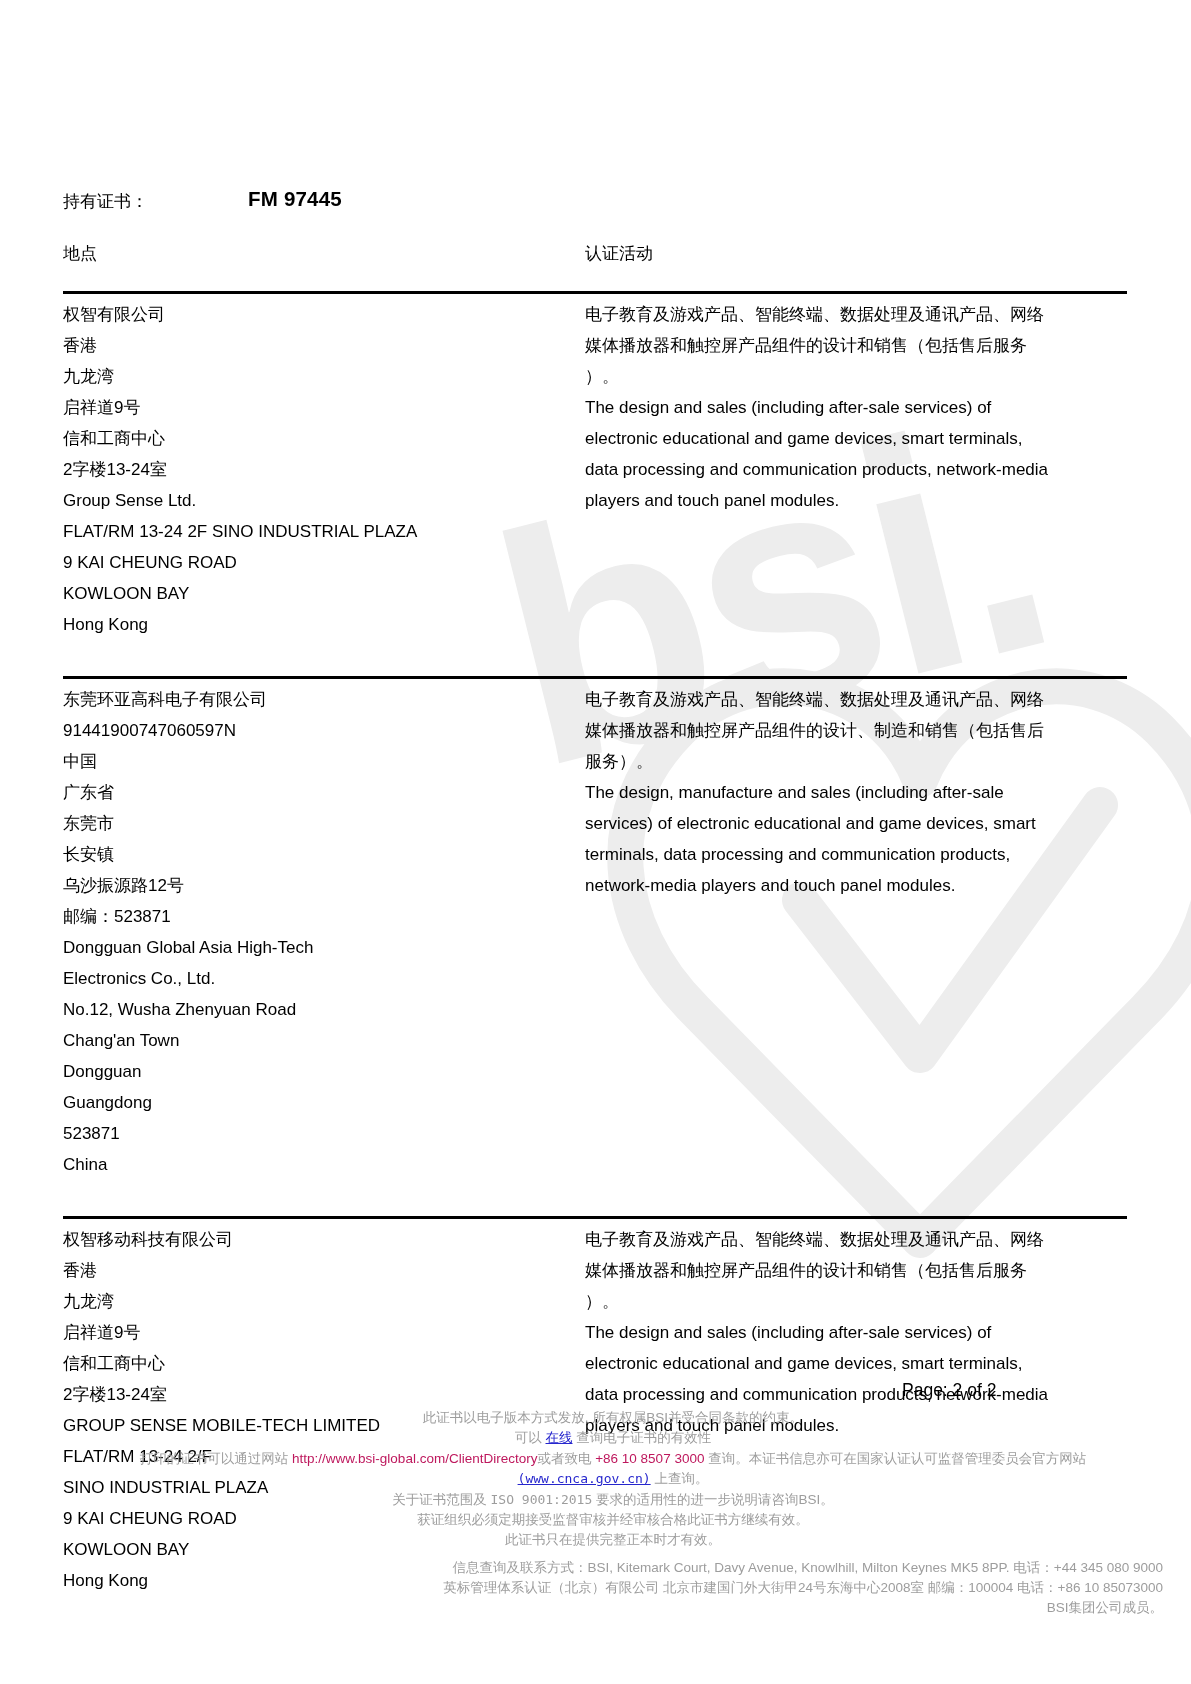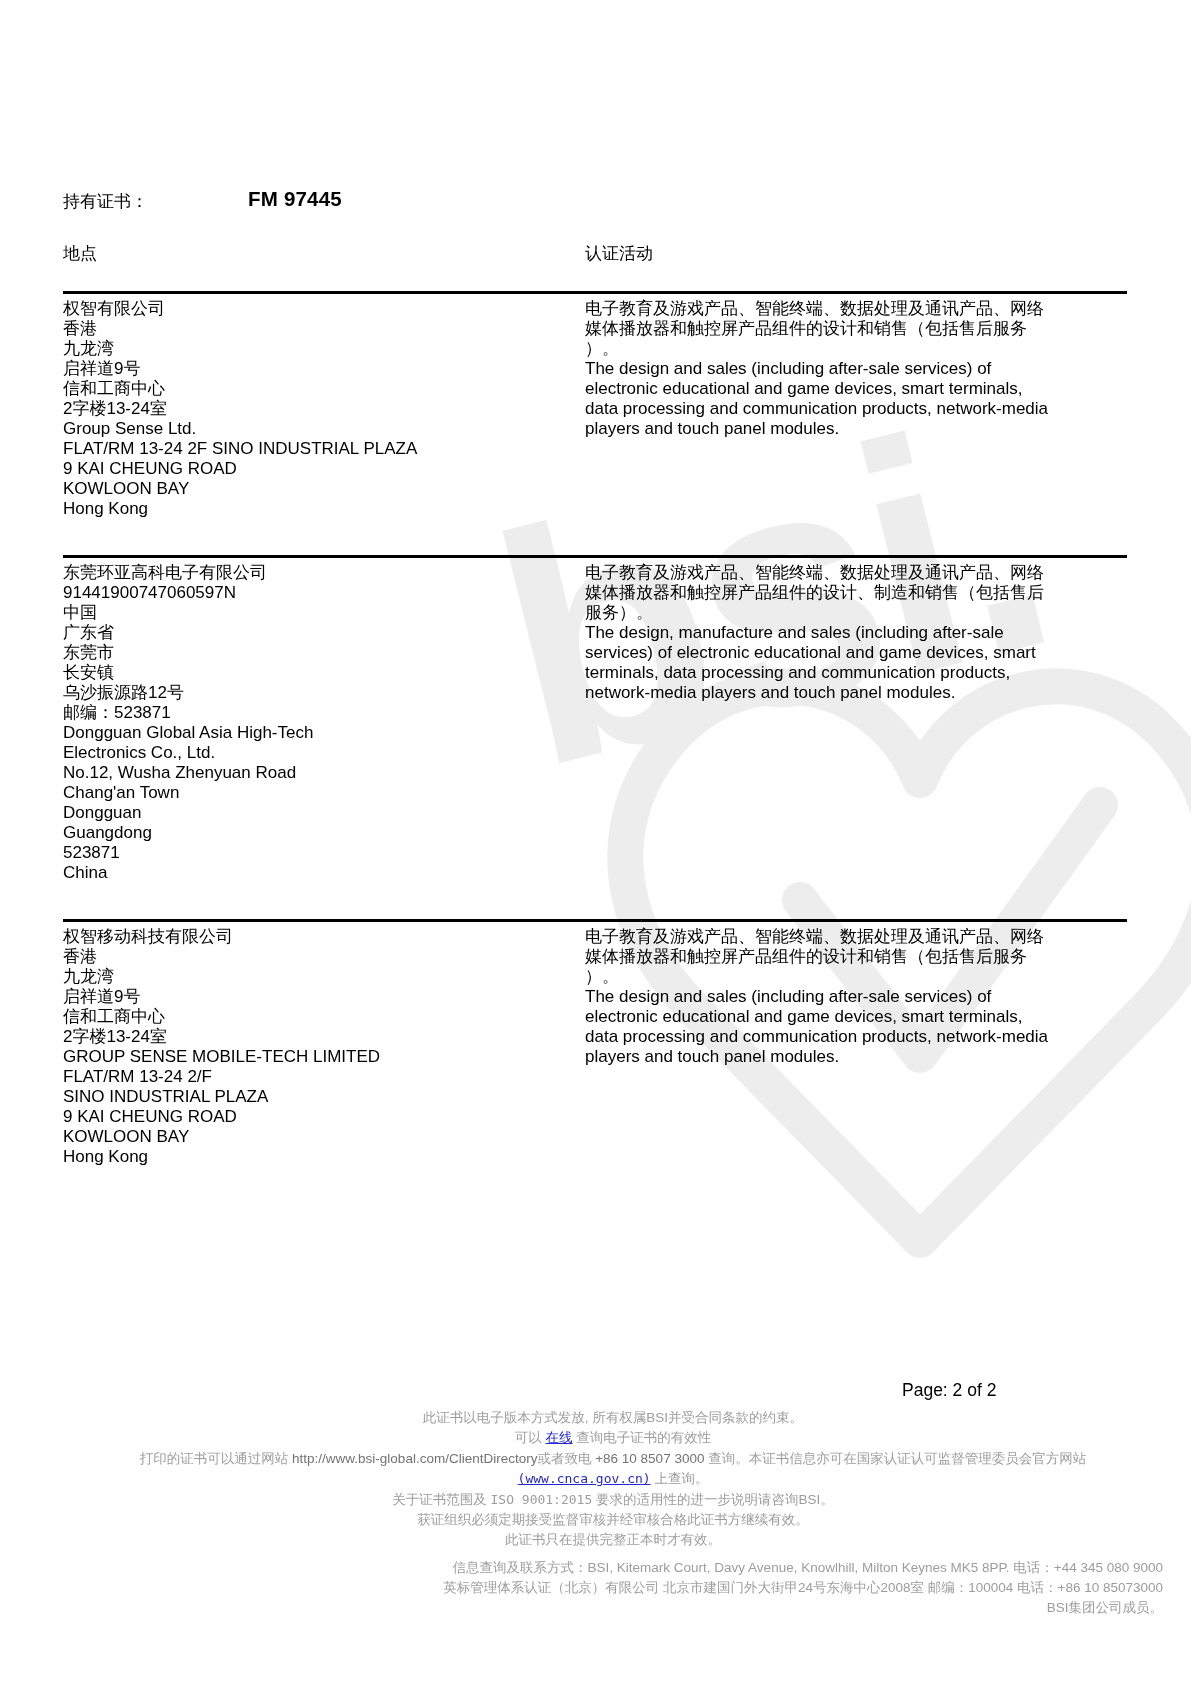--- a/index.html
+++ b/index.html
@@ -10,39 +10,39 @@
 
   .content{position:absolute;inset:0;z-index:1;}
 
   .cert-header{position:absolute;left:63px;top:190px;font-size:17px;}
   .cert-header .holder-label{display:inline-block;}
   .cert-header .cert-no{position:absolute;left:185px;top:-3px;font-size:20.5px;font-weight:bold;letter-spacing:0.2px;white-space:nowrap;}
 
   .col-headers{position:absolute;left:63px;top:242px;width:1064px;font-size:17px;}
   .col-headers .act-h{position:absolute;left:522px;top:0;}
 
-  .cert-table{position:absolute;left:63px;top:291px;width:1064px;font-size:17px;line-height:20px;}
+  .cert-table{position:absolute;left:63px;top:291px;width:1064px;font-size:17px;line-height:31px;}
   .row{display:flex;border-top:3px solid #000;padding:5px 0 36px 0;}
   .loc{width:522px;white-space:pre-line;}
   .act{width:468px;}
   .act .zh,.act .en{white-space:pre-line;}
 
   .date-row{position:absolute;left:63px;width:1100px;height:24px;font-size:17px;}
   .date-row .lab{position:absolute;top:0;}
   .date-row .val{position:absolute;top:-2px;font-size:17px;}
   .dr1{top:1303px;} .dr2{top:1337px;}
   .lab-l{left:0;} .val-l{left:140px;}
   .lab-r{left:677px;} .val-r{left:792px;}
 
   .page-number{position:absolute;left:902px;top:1380px;font-size:17.5px;}
 
   .footer-notice{position:absolute;left:63px;top:1408px;width:1100px;font-size:13.5px;line-height:20.4px;color:#9d9d9d;}
   .footer-notice .fline{white-space:nowrap;text-align:center;}
   .blue-link{color:#2626cd;text-decoration:underline;cursor:pointer;}
-  .darkseg{color:#737373;}
+  .darkseg{color:#be185d;}
   .mono{font-family:"DejaVu Sans Mono","Liberation Mono",monospace;font-size:13px;}
 
   .footer-contact{position:absolute;left:63px;top:1558px;width:1100px;font-size:13.5px;line-height:20px;color:#9d9d9d;}
   .footer-contact .cline{white-space:nowrap;text-align:right;}
 </style>
 </head>
 <body>
 
 <div class="page">
 

